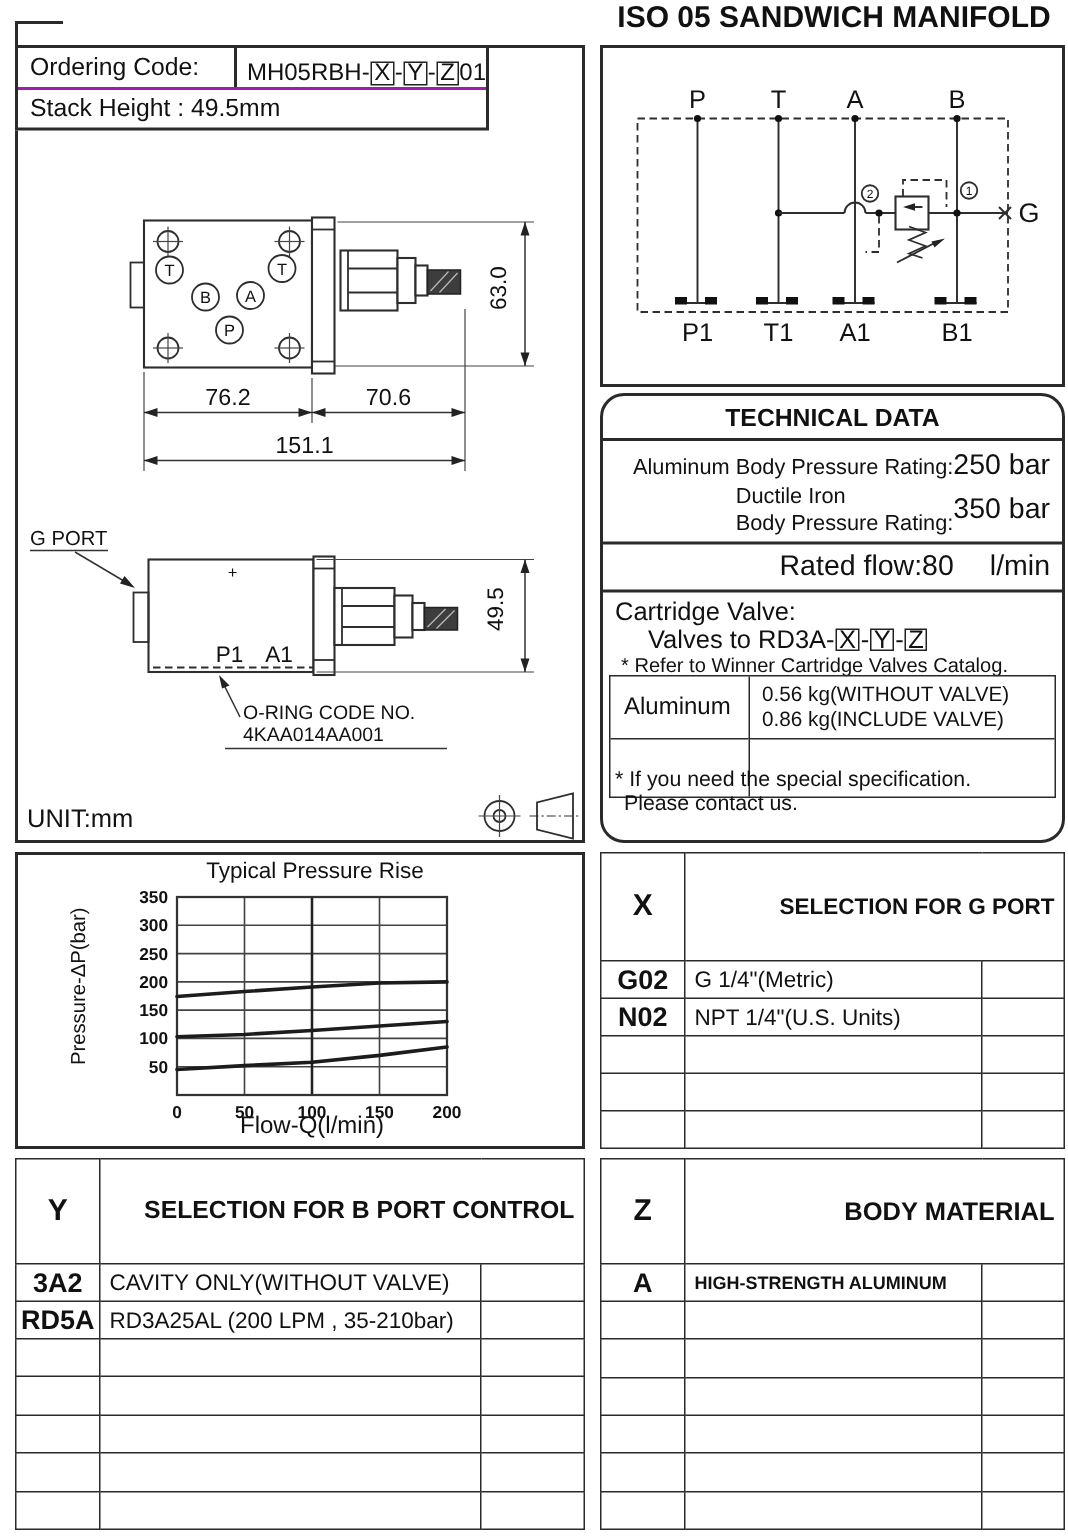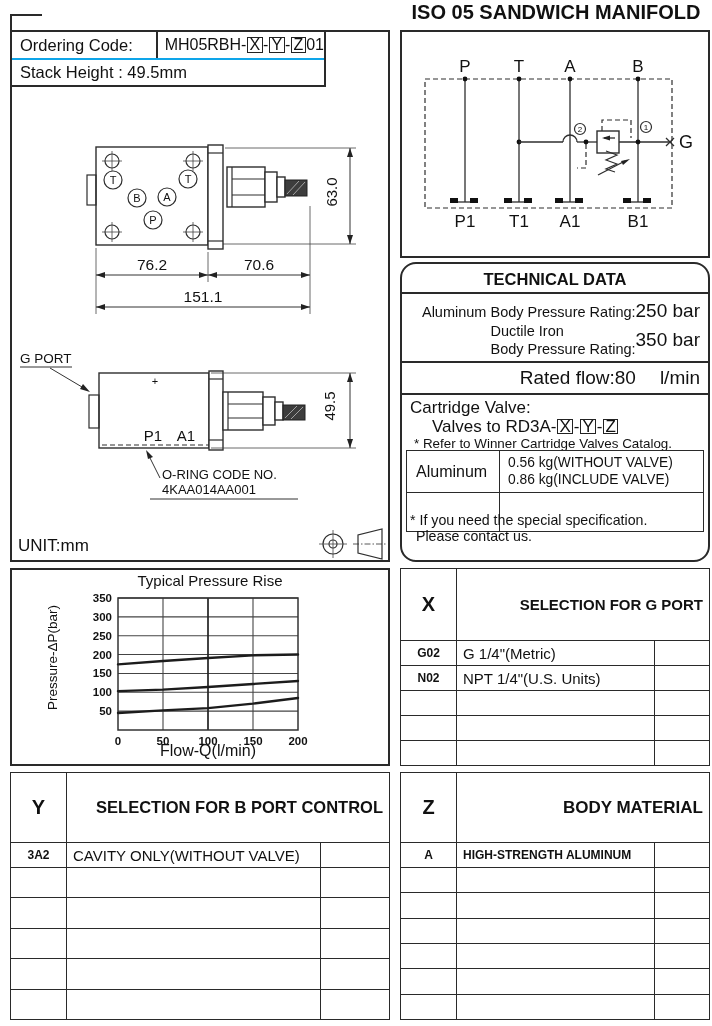--- a/index.html
+++ b/index.html
@@ -1,21 +1,21 @@
 <!DOCTYPE html>
 <html><head>
 <meta charset="utf-8">
 <style>
   html,body{margin:0;padding:0;background:#fff;}
   .page{position:relative;width:712px;height:1026px;background:#fff;font-family:"Liberation Sans",sans-serif;color:#111;overflow:hidden;}
   .panel{position:absolute;border:2px solid #2a2a2a;background:#fff;box-sizing:border-box;}
   .page-title{position:absolute;left:400px;top:1px;width:312px;text-align:center;font-size:20px;font-weight:bold;white-space:nowrap;}
   .notch{position:absolute;left:10px;top:14px;width:30px;height:18px;border-left:2px solid #2a2a2a;border-top:2px solid #2a2a2a;}
   .order-box{position:absolute;left:10px;top:30px;width:316px;border:2px solid #2a2a2a;background:#fff;box-sizing:border-box;z-index:3;}
-  .order-row1{display:flex;height:26px;border-bottom:2px solid #0ea5e9;align-items:center;}
+  .order-row1{display:flex;height:26px;border-bottom:2px solid #a21caf;align-items:flex-end;}
   .order-label{width:152px;padding-left:8px;font-size:16.5px;border-right:2px solid #2a2a2a;height:26px;line-height:26px;box-sizing:border-box;}
   .order-code{flex:1;padding-left:7px;font-size:16px;font-weight:normal;white-space:nowrap;}
   .order-row2{height:25px;line-height:25px;padding-left:8px;font-size:16.5px;}
   .boxed{display:inline-block;border:1.6px solid #222;padding:0 1.5px;line-height:14px;margin:0 0.5px;}
   .boxed-sm{display:inline-block;border:1.4px solid #222;padding:0 1.5px;line-height:13px;margin:0 0.5px;}
   svg{position:absolute;}
   svg text{font-family:"Liberation Sans",sans-serif;fill:#111;}
   .oln{stroke:#2e2e2e;stroke-width:1.4;fill:#fff;}
   .oln2{stroke:#2e2e2e;stroke-width:1.2;fill:none;}
   .thin{stroke:#444;stroke-width:0.8;fill:none;}
@@ -45,21 +45,21 @@
   .grid{stroke:#444;stroke-width:1.1;}
   .grid-dark{stroke:#222;stroke-width:1.7;}
   .pborder{stroke:#333;stroke-width:1.5;fill:none;}
   .curve{stroke:#1c1c1c;stroke-width:2.4;fill:none;stroke-linejoin:round;stroke-linecap:round;}
   .tick{font-size:11.5px;font-weight:bold;}
   
   .sel-table{position:absolute;border-collapse:collapse;table-layout:fixed;background:#fff;}
   .sel-table td{border:1.5px solid #2a2a2a;padding:0 6px;font-size:15px;overflow:hidden;white-space:nowrap;}
   .sel-table td.codehdr{font-size:20px;font-weight:bold;text-align:center;padding:0;}
   .sel-table td.ttl{font-weight:bold;text-align:right;margin-left:20px;}
-  .sel-table td.code{font-size:12px;font-weight:bold;text-align:center;padding:0;}
+  .sel-table td.code{font-size:18px;font-weight:bold;text-align:center;padding:0;}
 </style>
 </head>
 <body>
 
 <div class="page">
 
   <div class="page-title">ISO 05 SANDWICH MANIFOLD</div>
 
   <div class="notch"></div>
   <div class="panel" style="left:10px;top:30px;width:380px;height:532px;"></div>
@@ -375,20 +375,25 @@
     <tbody>
       <tr style="height:70px">
         <td class="codehdr">Y</td>
         <td class="ttl" colspan="2" style="font-size:16.5px;">SELECTION FOR B PORT CONTROL</td>
       </tr>
       <tr style="height:25px">
         <td class="code">3A2</td>
         <td>CAVITY ONLY(WITHOUT VALVE)</td>
         <td></td>
       </tr>
+      <tr style="height:25px">
+        <td class="code">RD5A</td>
+        <td>RD3A25AL (200 LPM , 35-210bar)</td>
+        <td></td>
+      </tr>
       <tr>
           <td></td>
           <td></td>
           <td></td>
         </tr>
       <tr>
           <td></td>
           <td></td>
           <td></td>
         </tr>

